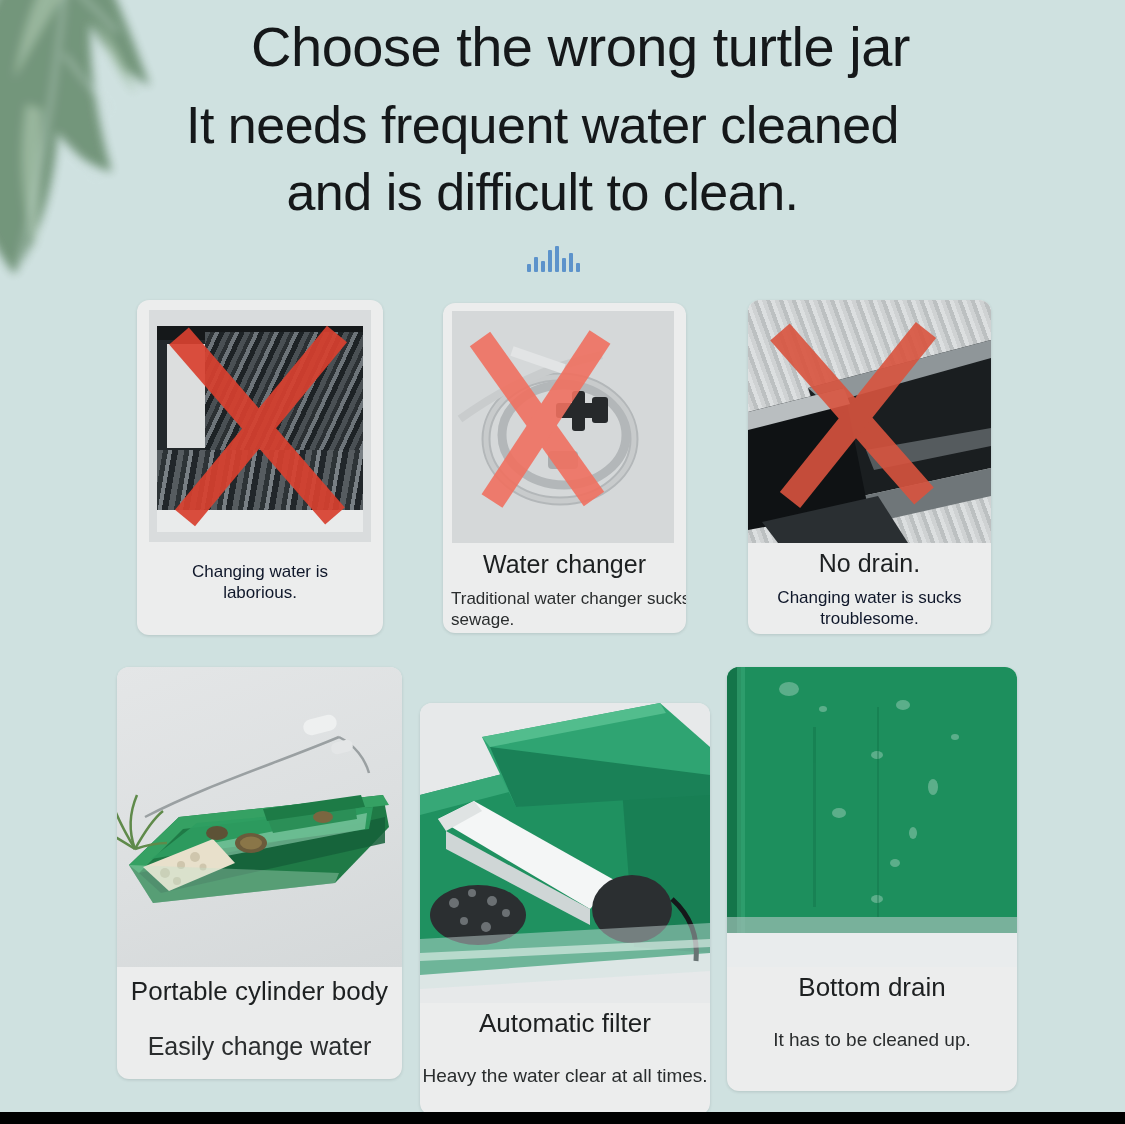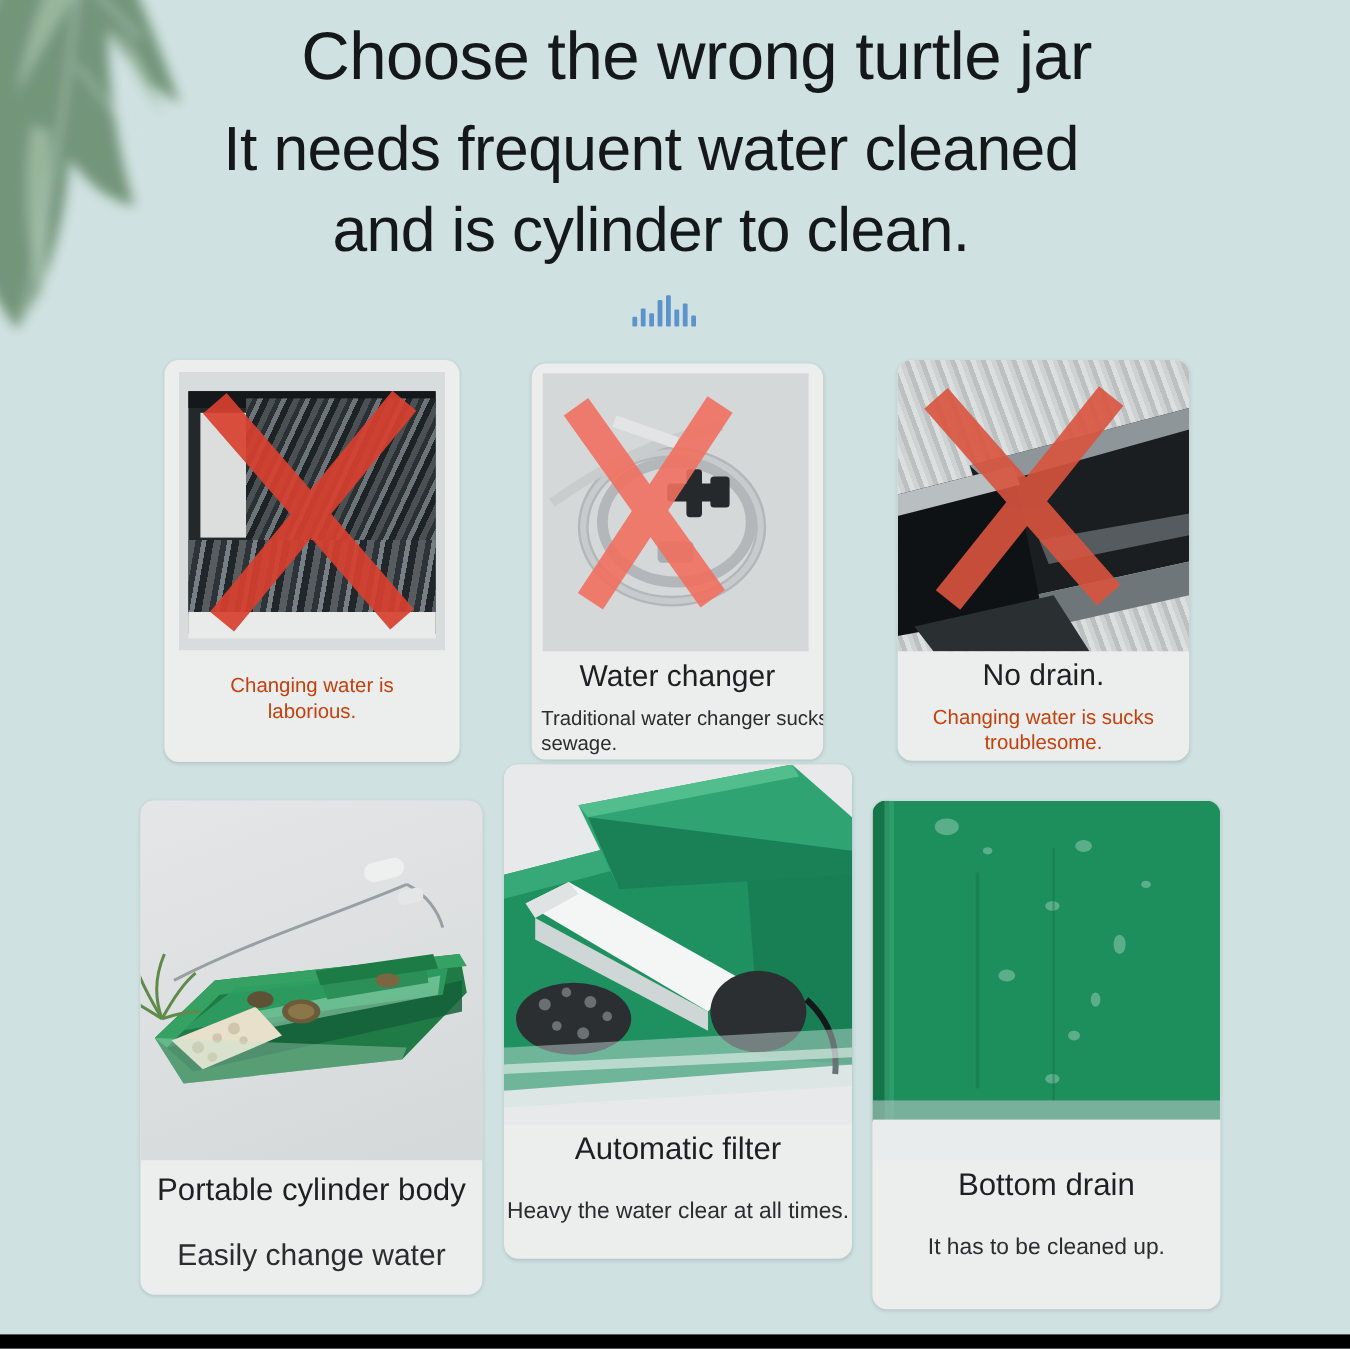--- a/index.html
+++ b/index.html
@@ -28,31 +28,31 @@
     display:flex;align-items:flex-end;gap:3px;opacity:.85;}
   .wave i{display:block;width:4px;background:#4a86c8;border-radius:1px;}
 
   
   .card{position:absolute;background:#eceded;border-radius:12px;
     box-shadow:0 1px 3px rgba(60,80,80,.18);overflow:hidden;}
   .photo{position:absolute;overflow:hidden;}
   .cap{position:absolute;left:0;width:100%;text-align:center;}
   .cap .t{color:#1d2021;font-size:25px;line-height:1.1;}
   .cap .s{font-size:17px;line-height:1.25;margin-top:9px;}
-  .s.gray{color:#c2410c;}
+  .s.gray{color:#0f172a;}
   .s.dark{color:#2a2d2e;}
   .s.nowrap{white-space:nowrap;}
 
   
   #card1{left:137px;top:300px;width:246px;height:335px;}
   #card2{left:443px;top:303px;width:243px;height:330px;}
   #card3{left:748px;top:300px;width:243px;height:334px;}
   
   #card4{left:117px;top:667px;width:285px;height:412px;}
-  #card5{left:420px;top:637px;width:290px;height:412px;}
+  #card5{left:420px;top:703px;width:290px;height:412px;}
   #card6{left:727px;top:667px;width:290px;height:424px;}
 
   .bottombar{position:absolute;left:0;top:1112px;width:1125px;height:12px;background:#000;}
 
   
   .ph-bg{position:absolute;inset:0;}
   .xmark{position:absolute;inset:0;}
 </style>
 </head>
 <body>
@@ -78,21 +78,21 @@
         <path d="M142 150 L 186 206"></path>
         <path d="M134 230 L 176 272"></path>
       </g>
     </svg>
   </div>
 
   <div class="headline">
     <div class="h-line1">Choose the wrong turtle jar</div>
     <div class="h-line2">
       <span>It needs frequent water cleaned</span>
-      <span>and is cylinder to clean.</span>
+      <span>and is difficult to clean.</span>
     </div>
   </div>
 
   <div class="wave">
     <i style="height:8px"></i>
       <i style="height:15px"></i>
       <i style="height:11px"></i>
     <i style="height:22px"></i>
       <i style="height:26px"></i>
       <i style="height:14px"></i>

